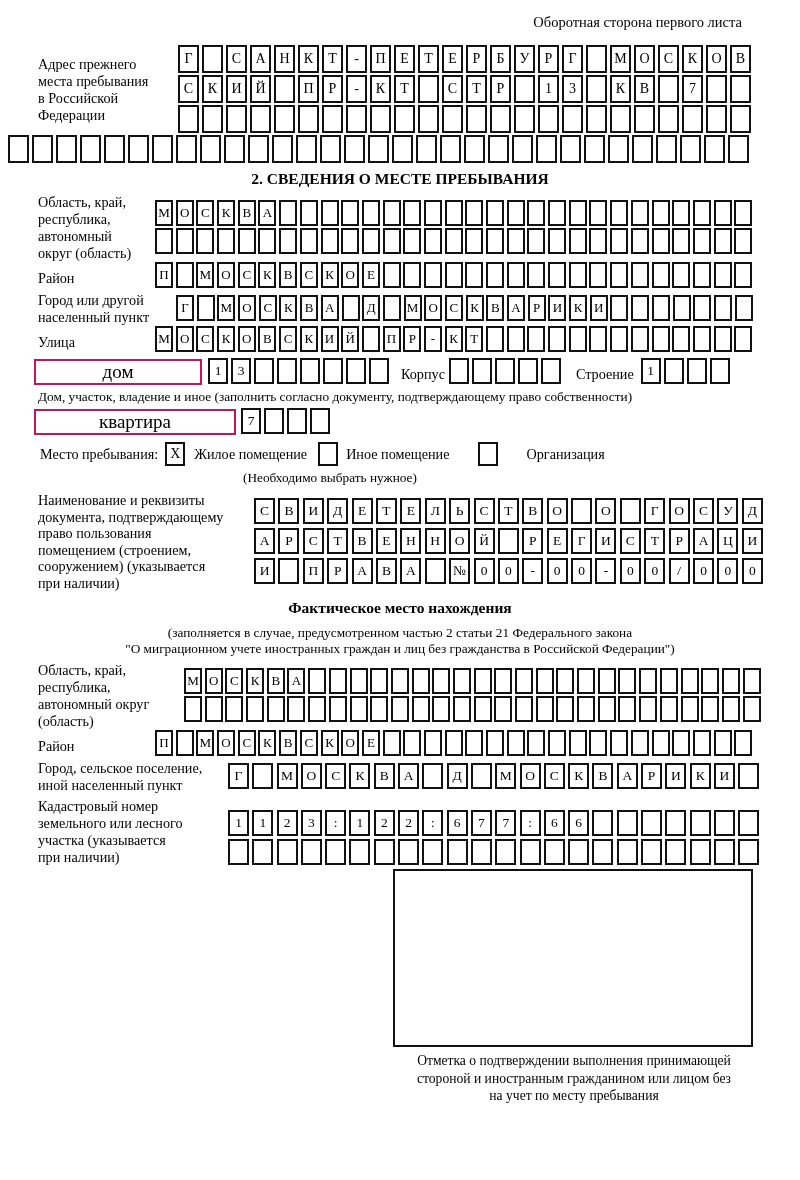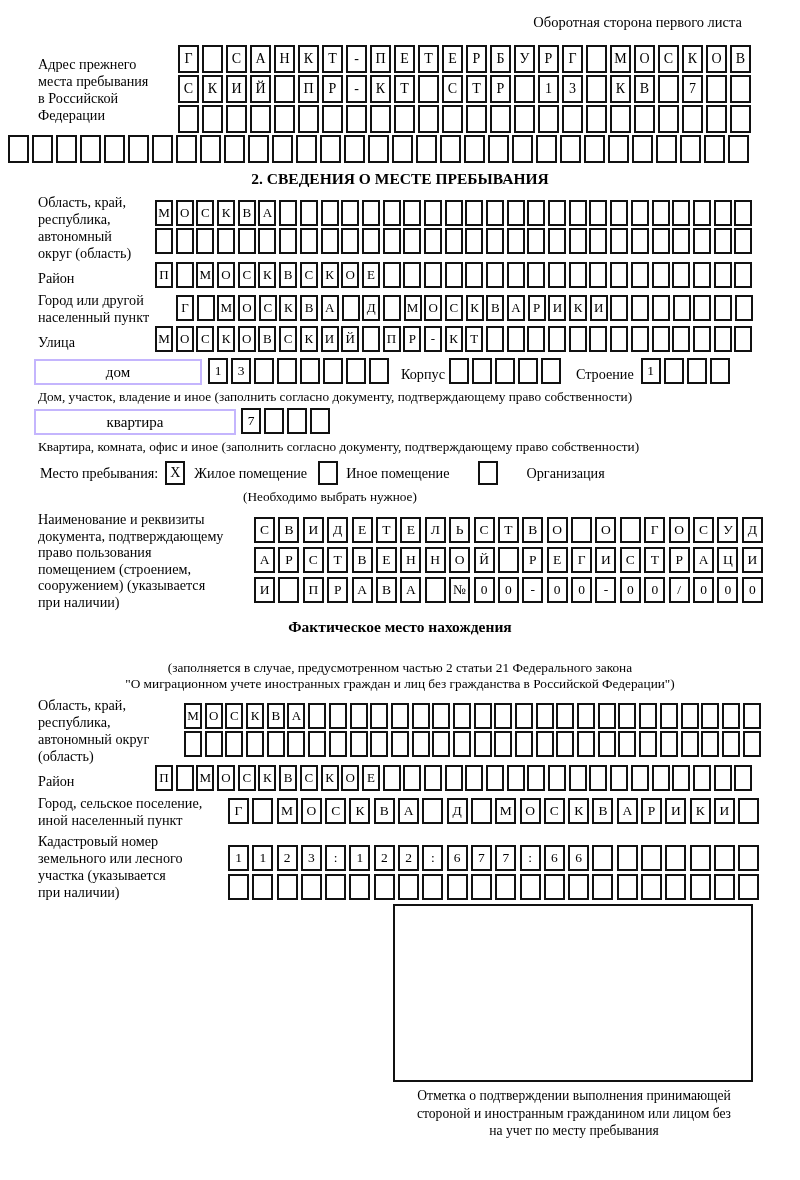--- a/index.html
+++ b/index.html
@@ -19,22 +19,22 @@
   .cbox {
     display:inline-block; border:2px solid #111; background:#fff;
     text-align:center; vertical-align:top;
   }
   .r24 .cbox { width:21px; height:28px; line-height:24px; margin-right:3px; font-size:14px; }
   .r29 .cbox { width:18px; height:26px; line-height:22px; margin-right:2.7px; font-size:13px; }
   .r21 .cbox { width:21px; height:26px; line-height:22px; margin-right:3.4px; font-size:13.5px; }
   .r22 .cbox { width:21px; height:26px; line-height:22px; margin-right:3.3px; font-size:13.5px; }
   .r8  .cbox { width:20px; height:26px; line-height:22px; margin-right:3px; font-size:13.5px; }
   .typebox {
-    border:2px solid #c4b5fd; height:26px; text-align:center;
-    font-size:15px; line-height:22px; background:#fff;
+    border:2px solid #be185d; height:26px; text-align:center;
+    font-size:19px; line-height:22px; background:#fff;
   }
   .checkbox {
     display:inline-block; width:20px; height:24px; border:2px solid #111;
     text-align:center; line-height:20px; font-size:14px; background:#fff; vertical-align:middle;
   }
   .stampbox { border:2px solid #111; background:#fff; }
 </style>
 </head>
 <body>
 
@@ -97,21 +97,20 @@
     <div class="boxrow r8"><span class="cbox"></span><span class="cbox"></span><span class="cbox"></span><span class="cbox"></span><span class="cbox"></span></div>
     <div class="lbl" style="margin:4px 7px 0 12px">Строение</div>
     <div class="boxrow r8"><span class="cbox">1</span><span class="cbox"></span><span class="cbox"></span><span class="cbox"></span></div>
   </div>
   <div class="lbl small" style="margin:2px 0 0 38px">Дом, участок, владение и иное (заполнить согласно документу, подтверждающему право собственности)</div>
 
   <div class="band" style="margin:3px 0 0 34px">
     <div class="typebox" style="width:202px">квартира</div>
     <div class="boxrow r8" style="margin-left:5px"><span class="cbox">7</span><span class="cbox"></span><span class="cbox"></span><span class="cbox"></span></div>
   </div>
-  <div class="lbl small" style="margin:2px 0 0 38px">Квартира, комната, офис и иное (заполнить согласно документу, подтверждающему право собственности)</div>
 
   <div class="band" style="margin:6px 0 0 40px; align-items:center">
     <div class="lbl">Место пребывания:</div>
     <span class="checkbox" style="margin-left:7px">X</span>
     <div class="lbl" style="margin-left:9px">Жилое помещение</div>
     <span class="checkbox" style="margin-left:11px"></span>
     <div class="lbl" style="margin-left:8px">Иное помещение</div>
     <span class="checkbox" style="margin-left:29px"></span>
     <div class="lbl" style="margin-left:28px">Организация</div>
   </div>
@@ -127,21 +126,21 @@
       <div>при наличии)</div>
     </div>
     <div>
       <div class="boxrow r21" style="margin-bottom:4px"><span class="cbox">С</span><span class="cbox">В</span><span class="cbox">И</span><span class="cbox">Д</span><span class="cbox">Е</span><span class="cbox">Т</span><span class="cbox">Е</span><span class="cbox">Л</span><span class="cbox">Ь</span><span class="cbox">С</span><span class="cbox">Т</span><span class="cbox">В</span><span class="cbox">О</span><span class="cbox"></span><span class="cbox">О</span><span class="cbox"></span><span class="cbox">Г</span><span class="cbox">О</span><span class="cbox">С</span><span class="cbox">У</span><span class="cbox">Д</span></div>
       <div class="boxrow r21" style="margin-bottom:4px"><span class="cbox">А</span><span class="cbox">Р</span><span class="cbox">С</span><span class="cbox">Т</span><span class="cbox">В</span><span class="cbox">Е</span><span class="cbox">Н</span><span class="cbox">Н</span><span class="cbox">О</span><span class="cbox">Й</span><span class="cbox"></span><span class="cbox">Р</span><span class="cbox">Е</span><span class="cbox">Г</span><span class="cbox">И</span><span class="cbox">С</span><span class="cbox">Т</span><span class="cbox">Р</span><span class="cbox">А</span><span class="cbox">Ц</span><span class="cbox">И</span></div>
       <div class="boxrow r21"><span class="cbox">И</span><span class="cbox"></span><span class="cbox">П</span><span class="cbox">Р</span><span class="cbox">А</span><span class="cbox">В</span><span class="cbox">А</span><span class="cbox"></span><span class="cbox">№</span><span class="cbox">0</span><span class="cbox">0</span><span class="cbox">-</span><span class="cbox">0</span><span class="cbox">0</span><span class="cbox">-</span><span class="cbox">0</span><span class="cbox">0</span><span class="cbox">/</span><span class="cbox">0</span><span class="cbox">0</span><span class="cbox">0</span></div>
     </div>
   </div>
 
   <div class="h2" style="margin-top:8px">Фактическое место нахождения</div>
-  <div class="caption" style="margin-top:24px">(заполняется в случае, предусмотренном частью 2 статьи 21 Федерального закона</div>
+  <div class="caption" style="margin-top:8px">(заполняется в случае, предусмотренном частью 2 статьи 21 Федерального закона</div>
   <div class="caption">"О миграционном учете иностранных граждан и лиц без гражданства в Российской Федерации")</div>
 
   <div class="band" style="margin:5px 0 0 38px">
     <div class="lbl" style="width:146px">
       <div>Область, край,</div>
       <div>республика,</div>
       <div>автономный округ</div>
       <div>(область)</div>
     </div>
     <div>

